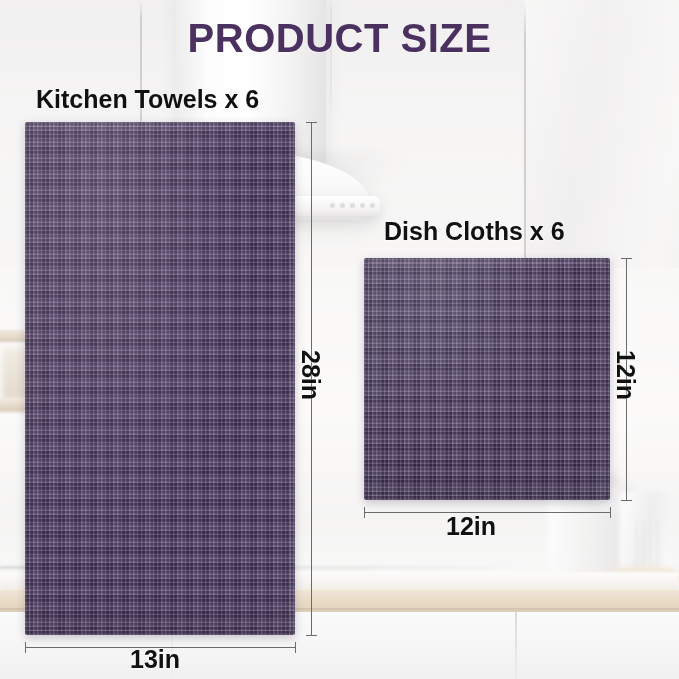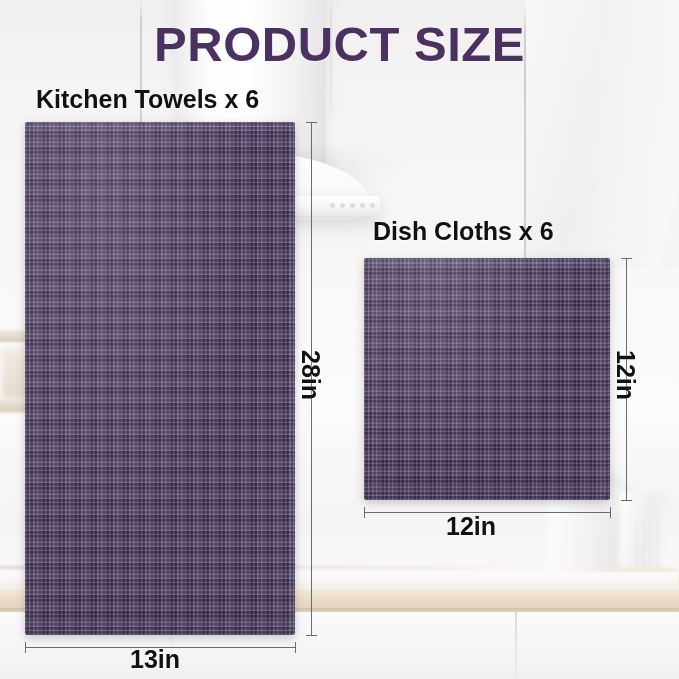--- a/index.html
+++ b/index.html
@@ -194,39 +194,39 @@
     background: linear-gradient(180deg, rgba(255,255,255,.26) 0%, rgba(255,255,255,.10) 45%, rgba(255,255,255,.20) 100%);
     pointer-events:none;
   }
 
   
   .title {
     position: absolute;
     left: 0; top: 16px;
     width: 679px;
     text-align: center;
-    font-size: 49px;
+    font-size: 40px;
     font-weight: bold;
     letter-spacing: 0.5px;
     color: #4a3160;
     text-shadow: 0 1px 0 rgba(255,255,255,.6);
     white-space: nowrap;
   }
 
   
   .prod-label {
     position: absolute;
     font-size: 25px;
     font-weight: bold;
     color: #111111;
     white-space: nowrap;
     text-shadow: 0 1px 2px rgba(255,255,255,.85);
   }
   #label-towel { left: 36px; top: 85px; text-align: center; }
-  #label-cloth { left: 373px; top: 217px; }
+  #label-cloth { left: 384px; top: 217px; }
 
   
   .textile {
     position: absolute;
     background-color: #5e4a78;
     background-image:
       
       repeating-linear-gradient(0deg,
         rgba(255,255,255,.11) 0 1px,
         rgba(0,0,0,0) 1px 2px,

